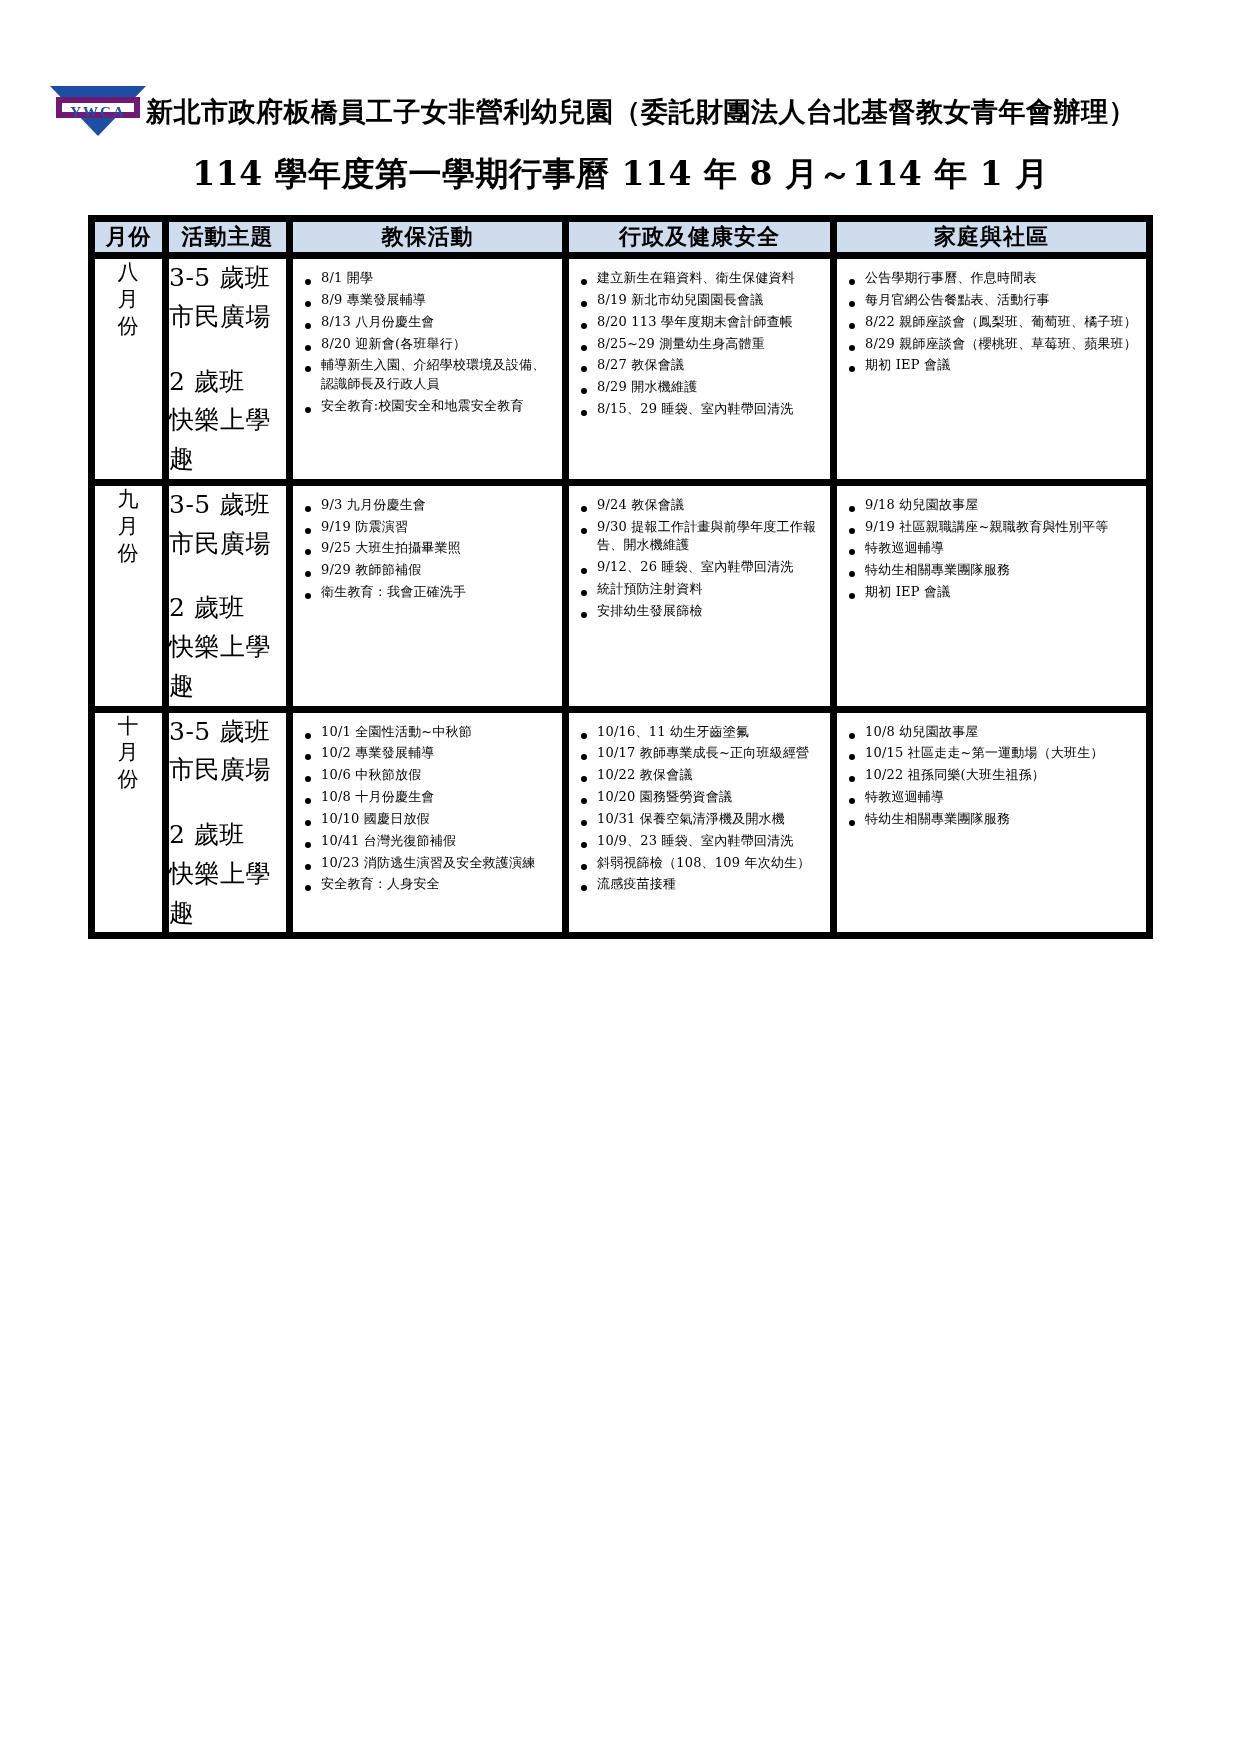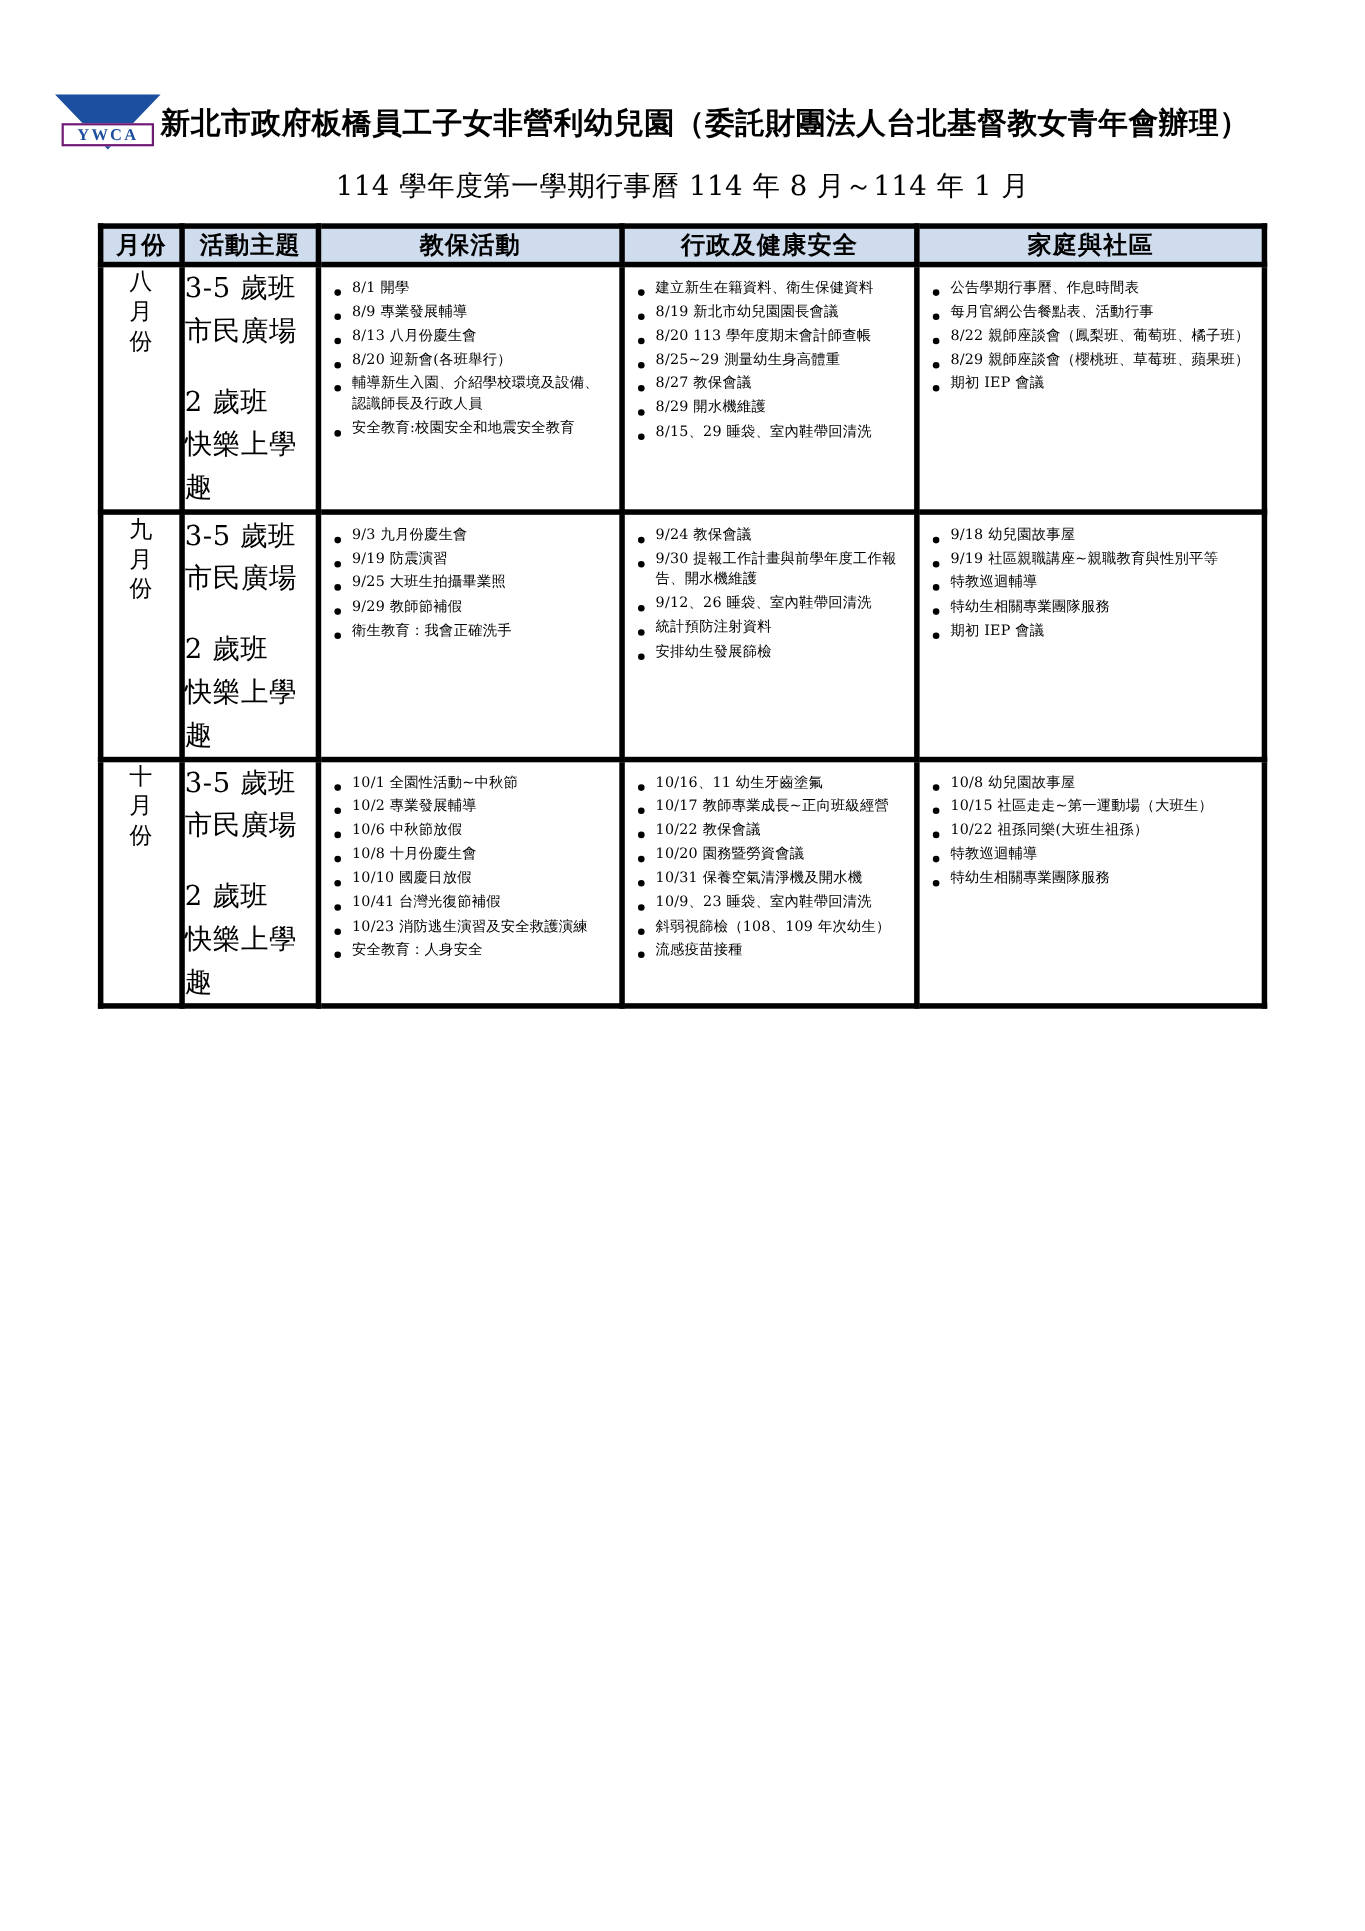--- a/index.html
+++ b/index.html
@@ -43,57 +43,56 @@
     border-right: 48px solid transparent;
     border-top: 50px solid #1d4fa0;
   }
   .logo .bar {
     position: absolute;
     left: 6px;
     top: 11px;
     width: 84px;
     height: 21px;
     background: #ffffff;
-    border: 2px solid #701a75;
+    border: 6px solid #701a75;
     box-sizing: border-box;
-    margin-top: 15px;
   }
   .logo .bar span {
     display: block;
     text-align: center;
     font-family: "Liberation Serif", serif;
     font-size: 15px;
     font-weight: bold;
     letter-spacing: 2px;
     line-height: 19px;
     color: #1d4fa0;
   }
   .title-main {
     font-size: 27px;
     font-weight: bold;
     letter-spacing: 0.5px;
     white-space: nowrap;
   }
   .title-sub {
     text-align: center;
-    font-size: 25px;
-    font-weight: normal;
+    font-size: 33px;
+    font-weight: bold;
     margin-top: 14px;
     margin-bottom: 18px;
     letter-spacing: 0.5px;
   }
   
   table.cal {
     border-collapse: collapse;
     width: 1058px;
     margin: 0 auto;
     table-layout: fixed;
   }
   table.cal th, table.cal td {
-    border: 5px solid #000000;
+    border: 7px solid #000000;
     vertical-align: top;
     padding: 0;
   }
   thead th {
     background: #cfdced;
     text-align: center;
     font-size: 22px;
     font-weight: bold;
     padding: 9px 0 10px;
     letter-spacing: 1px;

